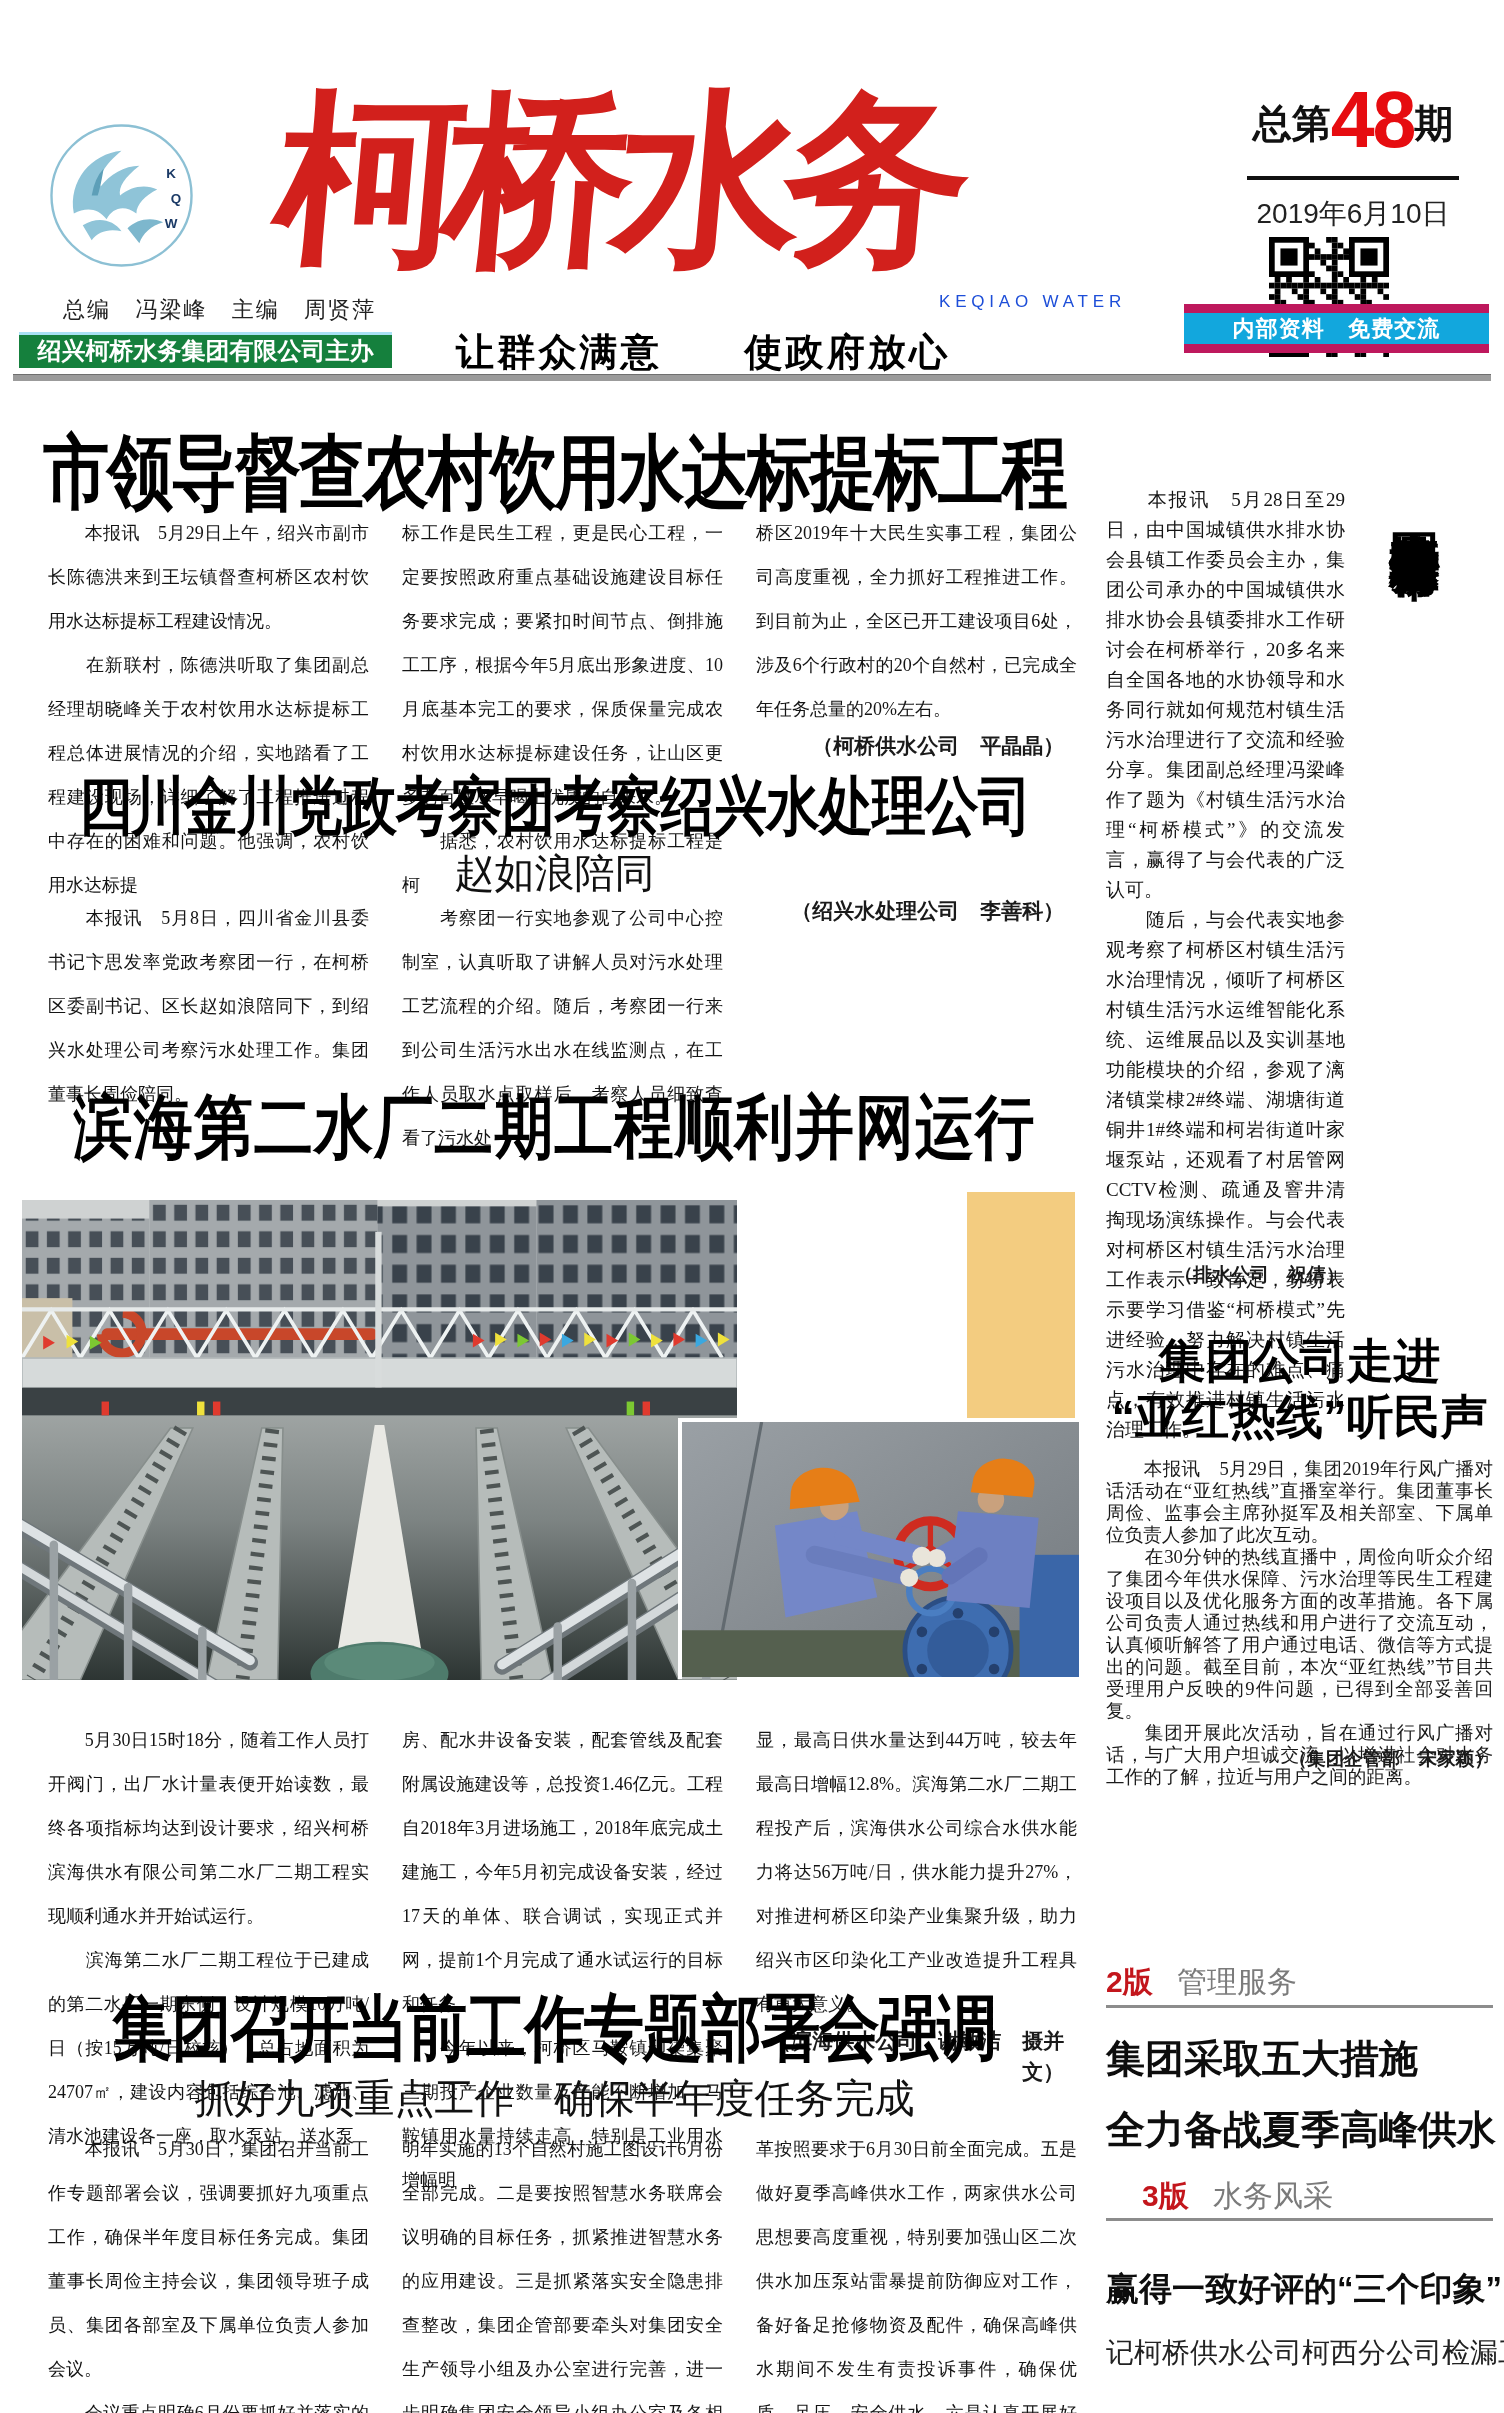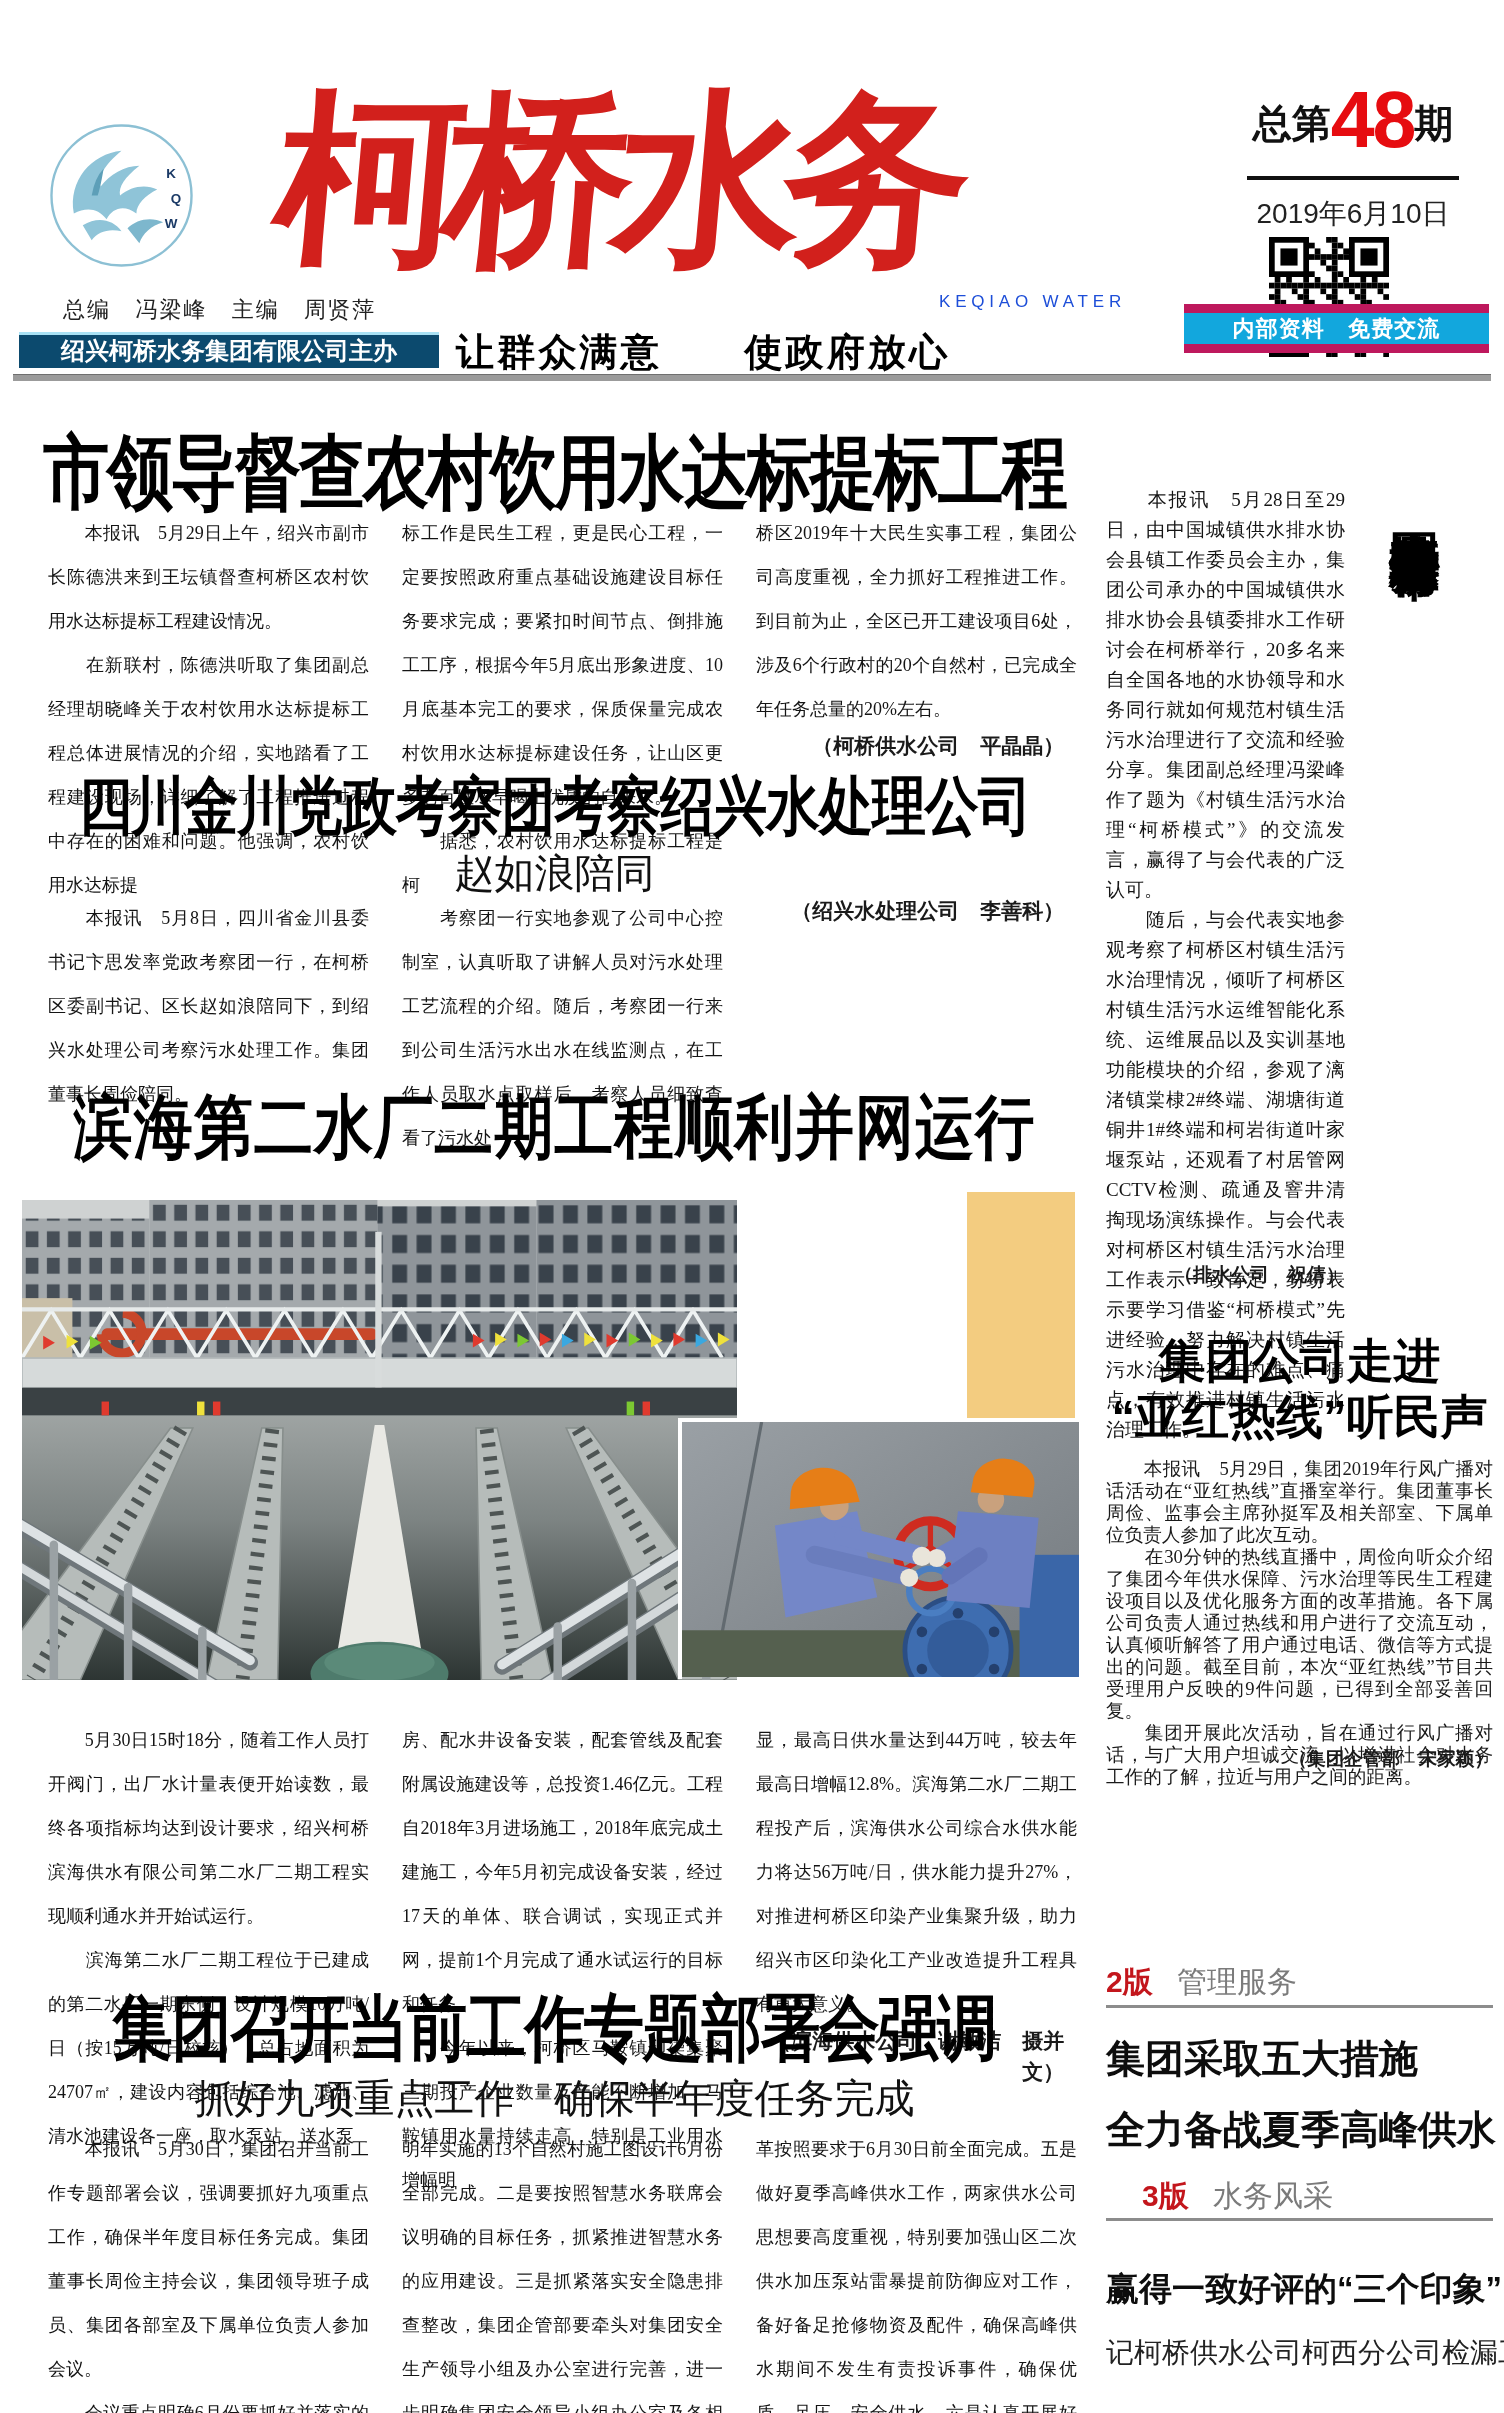--- a/index.html
+++ b/index.html
@@ -20,21 +20,21 @@
      font-family:"Liberation Sans","DejaVu Sans",sans-serif;color:#222;}
   .qr{left:1269px;top:237px;width:120px;height:120px;}
   .editors{left:63px;top:295px;width:478px;font-size:22px;
      font-family:"Liberation Sans","DejaVu Sans",sans-serif;color:#222;letter-spacing:2.1px;}
   .title-en{left:939px;top:292px;width:371px;font-size:17px;letter-spacing:4.8px;
      font-family:"Liberation Sans","DejaVu Sans",sans-serif;color:#1d4ed8;}
   .badge-wrap{left:1184px;top:304px;width:305px;height:49px;background:#be185d;}
   .badge-blue{position:absolute;left:0;top:8.5px;width:305px;height:31px;background:#12a7dd;
      color:#fff;font-family:"Liberation Sans","DejaVu Sans",sans-serif;font-weight:700;
      font-size:22px;text-align:center;line-height:31px;letter-spacing:1.1px;}
-  .org-bar{left:19px;top:332px;width:420px;height:33px;background:#0c4a6e;
+  .org-bar{left:19px;top:332px;width:373px;height:33px;background:#15803d;
      border-top:3.7px solid #a9e1f4;color:#fff;text-align:center;line-height:32px;
      font-family:"Liberation Sans","DejaVu Sans",sans-serif;font-weight:700;font-size:24px;}
   .slogan{left:456px;top:327px;width:584px;font-size:38px;font-weight:900;color:#000;
      font-family:"Liberation Sans","DejaVu Sans",sans-serif;letter-spacing:3.2px;white-space:nowrap;}
   .head-rule{left:13.3px;top:374px;width:1478px;height:6.4px;background:#9b9b9b;border-top:1.1px solid #6f6f6f;}
   
   .hl{font-family:"Liberation Sans","DejaVu Sans",sans-serif;font-weight:900;color:#000;
       text-align:center;white-space:nowrap;}
   .hl-a{left:32px;top:428px;width:1045px;font-size:66px;letter-spacing:-2.1px;transform:scaleY(1.22);}
   .hl-b{left:32px;top:771px;width:1045px;font-size:54px;letter-spacing:-1.1px;transform:scaleY(1.18);}

